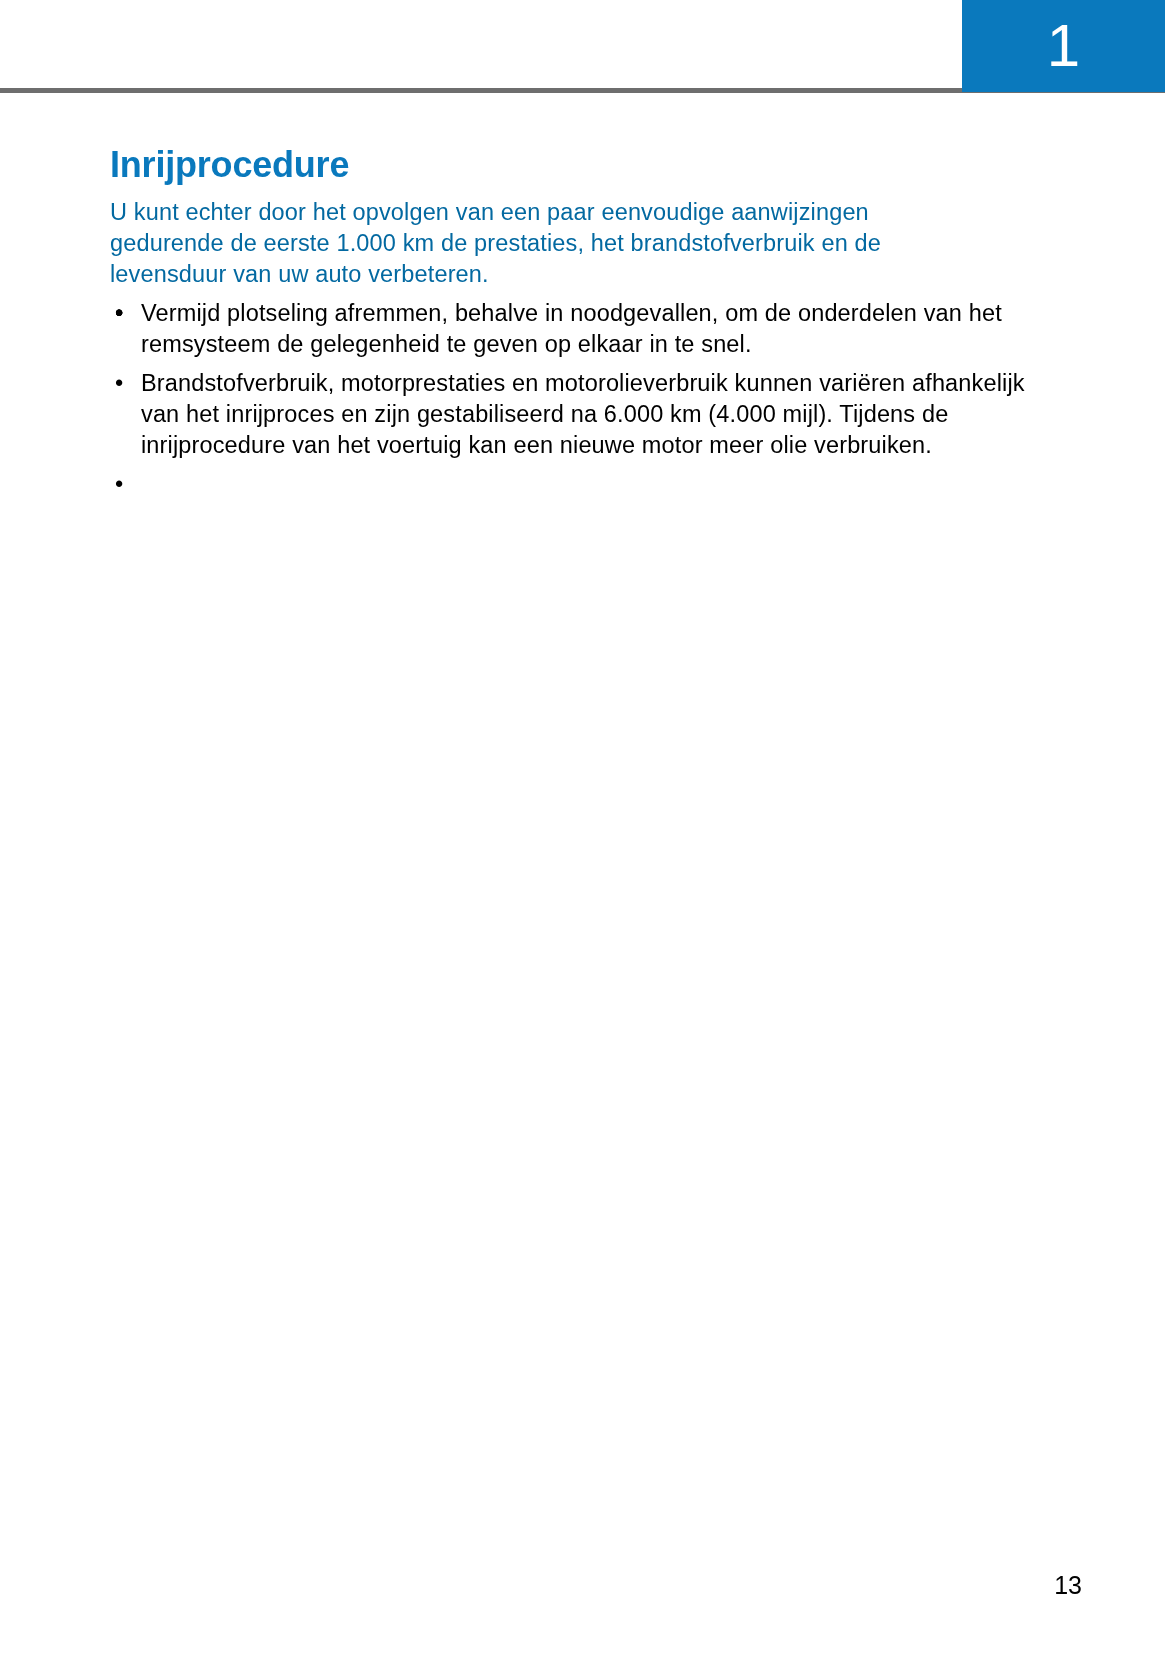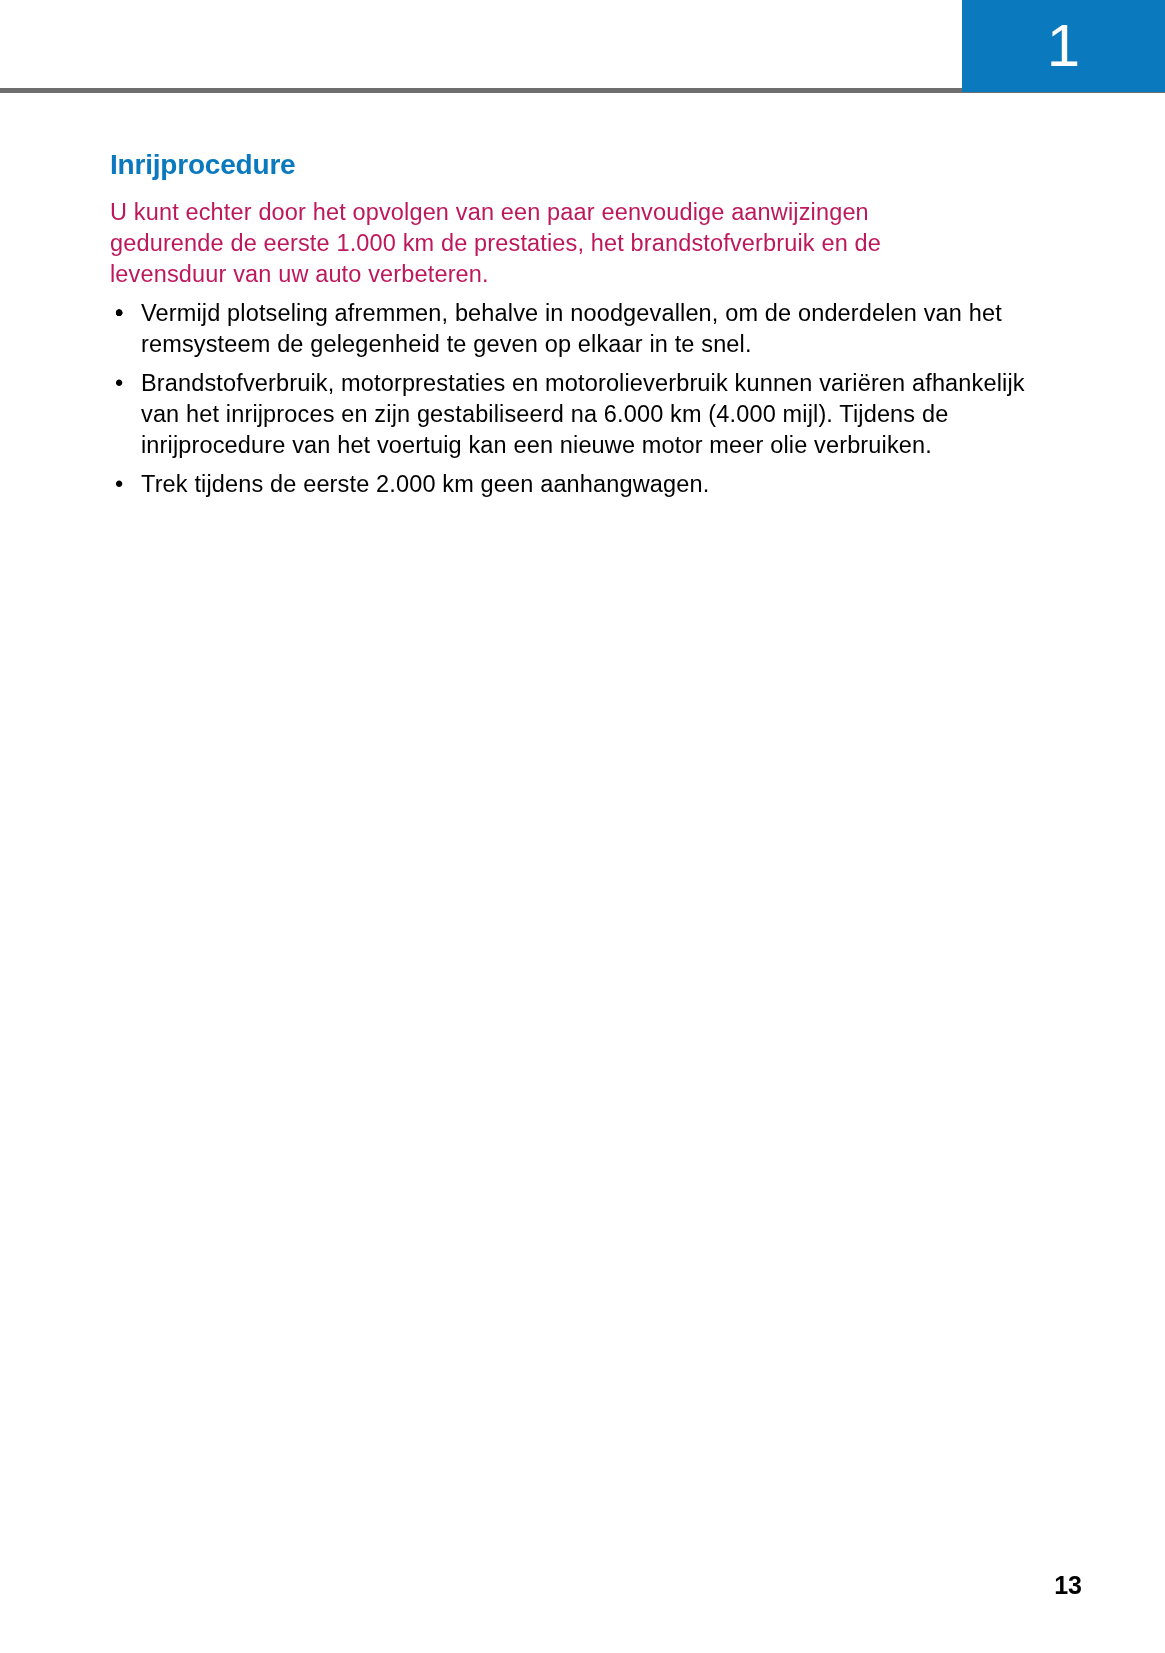--- a/index.html
+++ b/index.html
@@ -60,28 +60,28 @@
 
   
   .content {
     position: absolute;
     left: 110px;
     top: 143px;
     width: 925px;
   }
   .section-title {
     color: #0a79bd;
-    font-size: 28px;
+    font-size: 36px;
     font-weight: bold;
     line-height: 44px;
     margin: 0 0 10px 0;
     letter-spacing: -0.2px;
   }
   .intro-paragraph {
-    color: #be185d;
+    color: #0369a1;
     font-size: 23.5px;
     line-height: 31px;
     margin: 0 0 8px 0;
     letter-spacing: 0.15px;
     max-width: 825px;
   }
   ul.bullet-list {
     list-style: none;
     margin: 0;
     padding: 0;
@@ -110,21 +110,21 @@
     left: 0;
     bottom: 0;
     width: 1165px;
     height: 110px;
   }
   .page-number {
     position: absolute;
     right: 83px;
     bottom: 54px;
     font-size: 25px;
-    font-weight: bold;
+    font-weight: normal;
     color: #000000;
     line-height: 28px;
   }
 </style>
 </head>
 <body>
 
 <div class="page">
 
   <div class="header">
@@ -153,21 +153,20 @@
       <li>
         <span class="bullet-marker">•</span>
         <span>Vermijd plotseling afremmen, behalve in noodgevallen, om de onderdelen van het remsysteem de gelegenheid te geven op elkaar in te snel.</span>
       </li>
       <li>
         <span class="bullet-marker">•</span>
         <span>Brandstofverbruik, motorprestaties en motorolieverbruik kunnen variëren afhankelijk van het inrijproces en zijn gestabiliseerd na 6.000 km (4.000 mijl). Tijdens de inrijprocedure van het voertuig kan een nieuwe motor meer olie verbruiken.</span>
       </li>
       <li>
         <span class="bullet-marker">•</span>
-        <span>Trek tijdens de eerste 2.000 km geen aanhangwagen.</span>
       </li>
     </ul>
 
   </div>
 
   <div class="footer">
     <div class="page-number">13</div>
   </div>
 
 </div>

